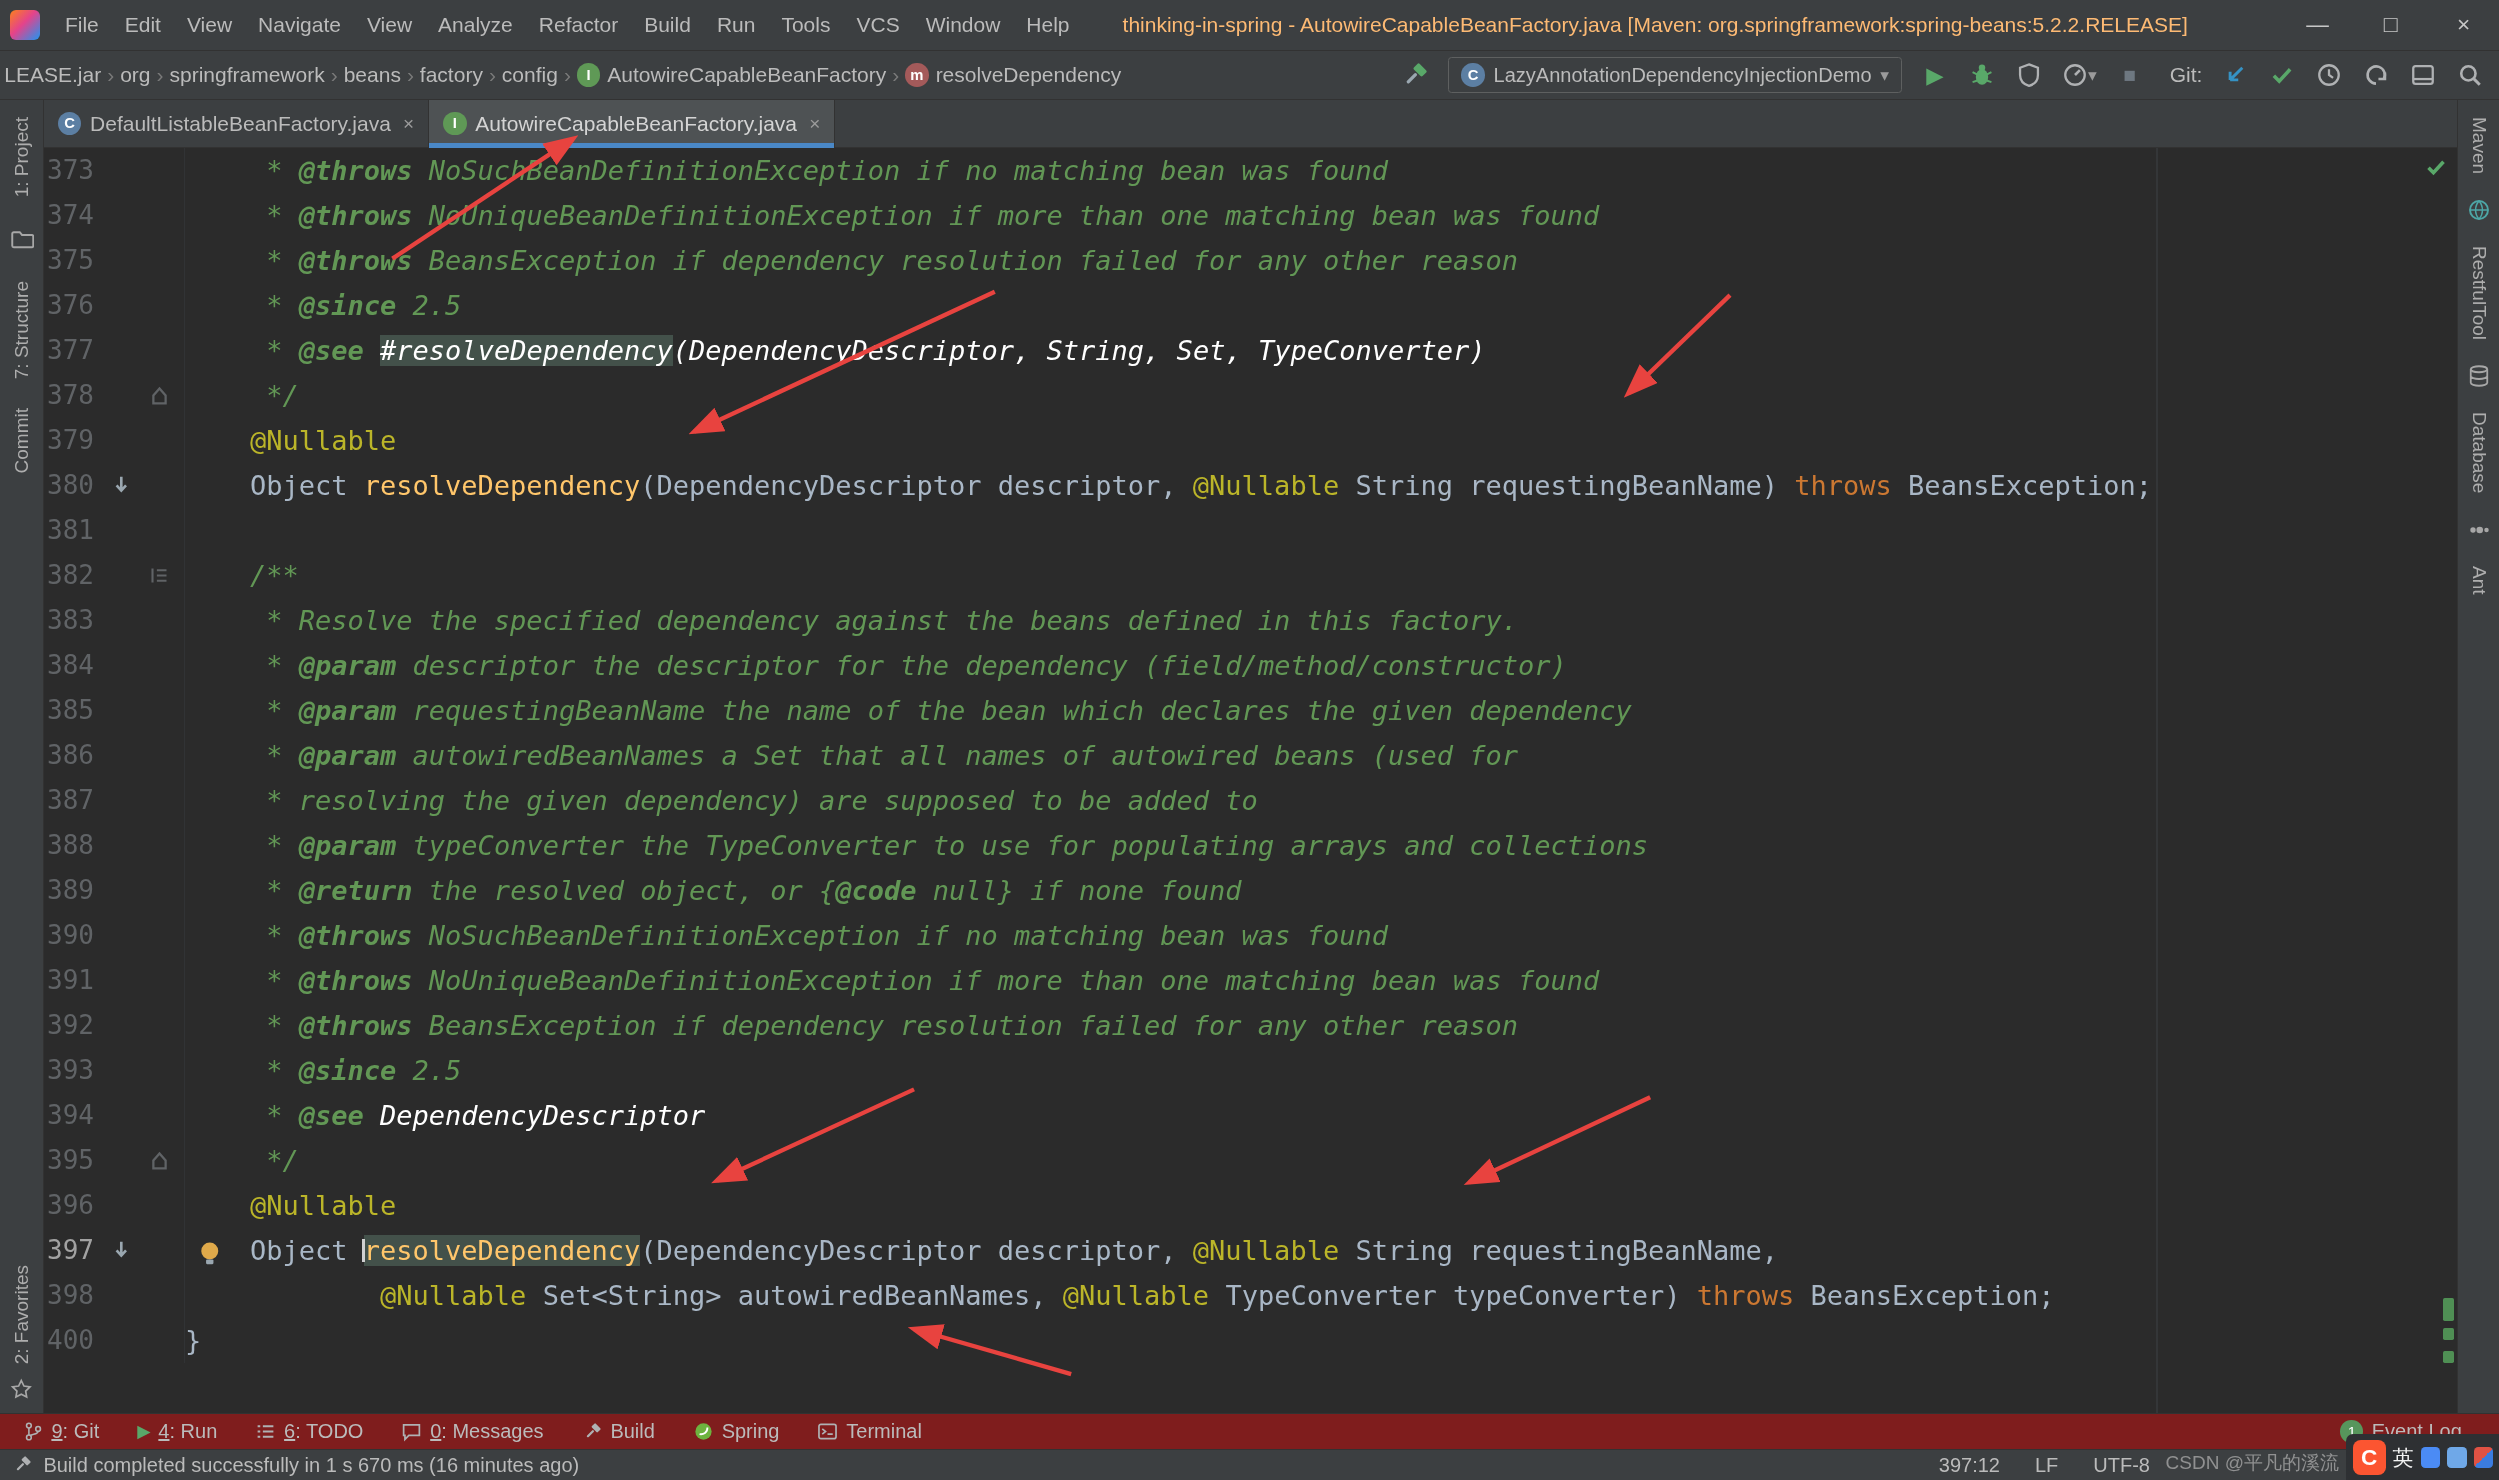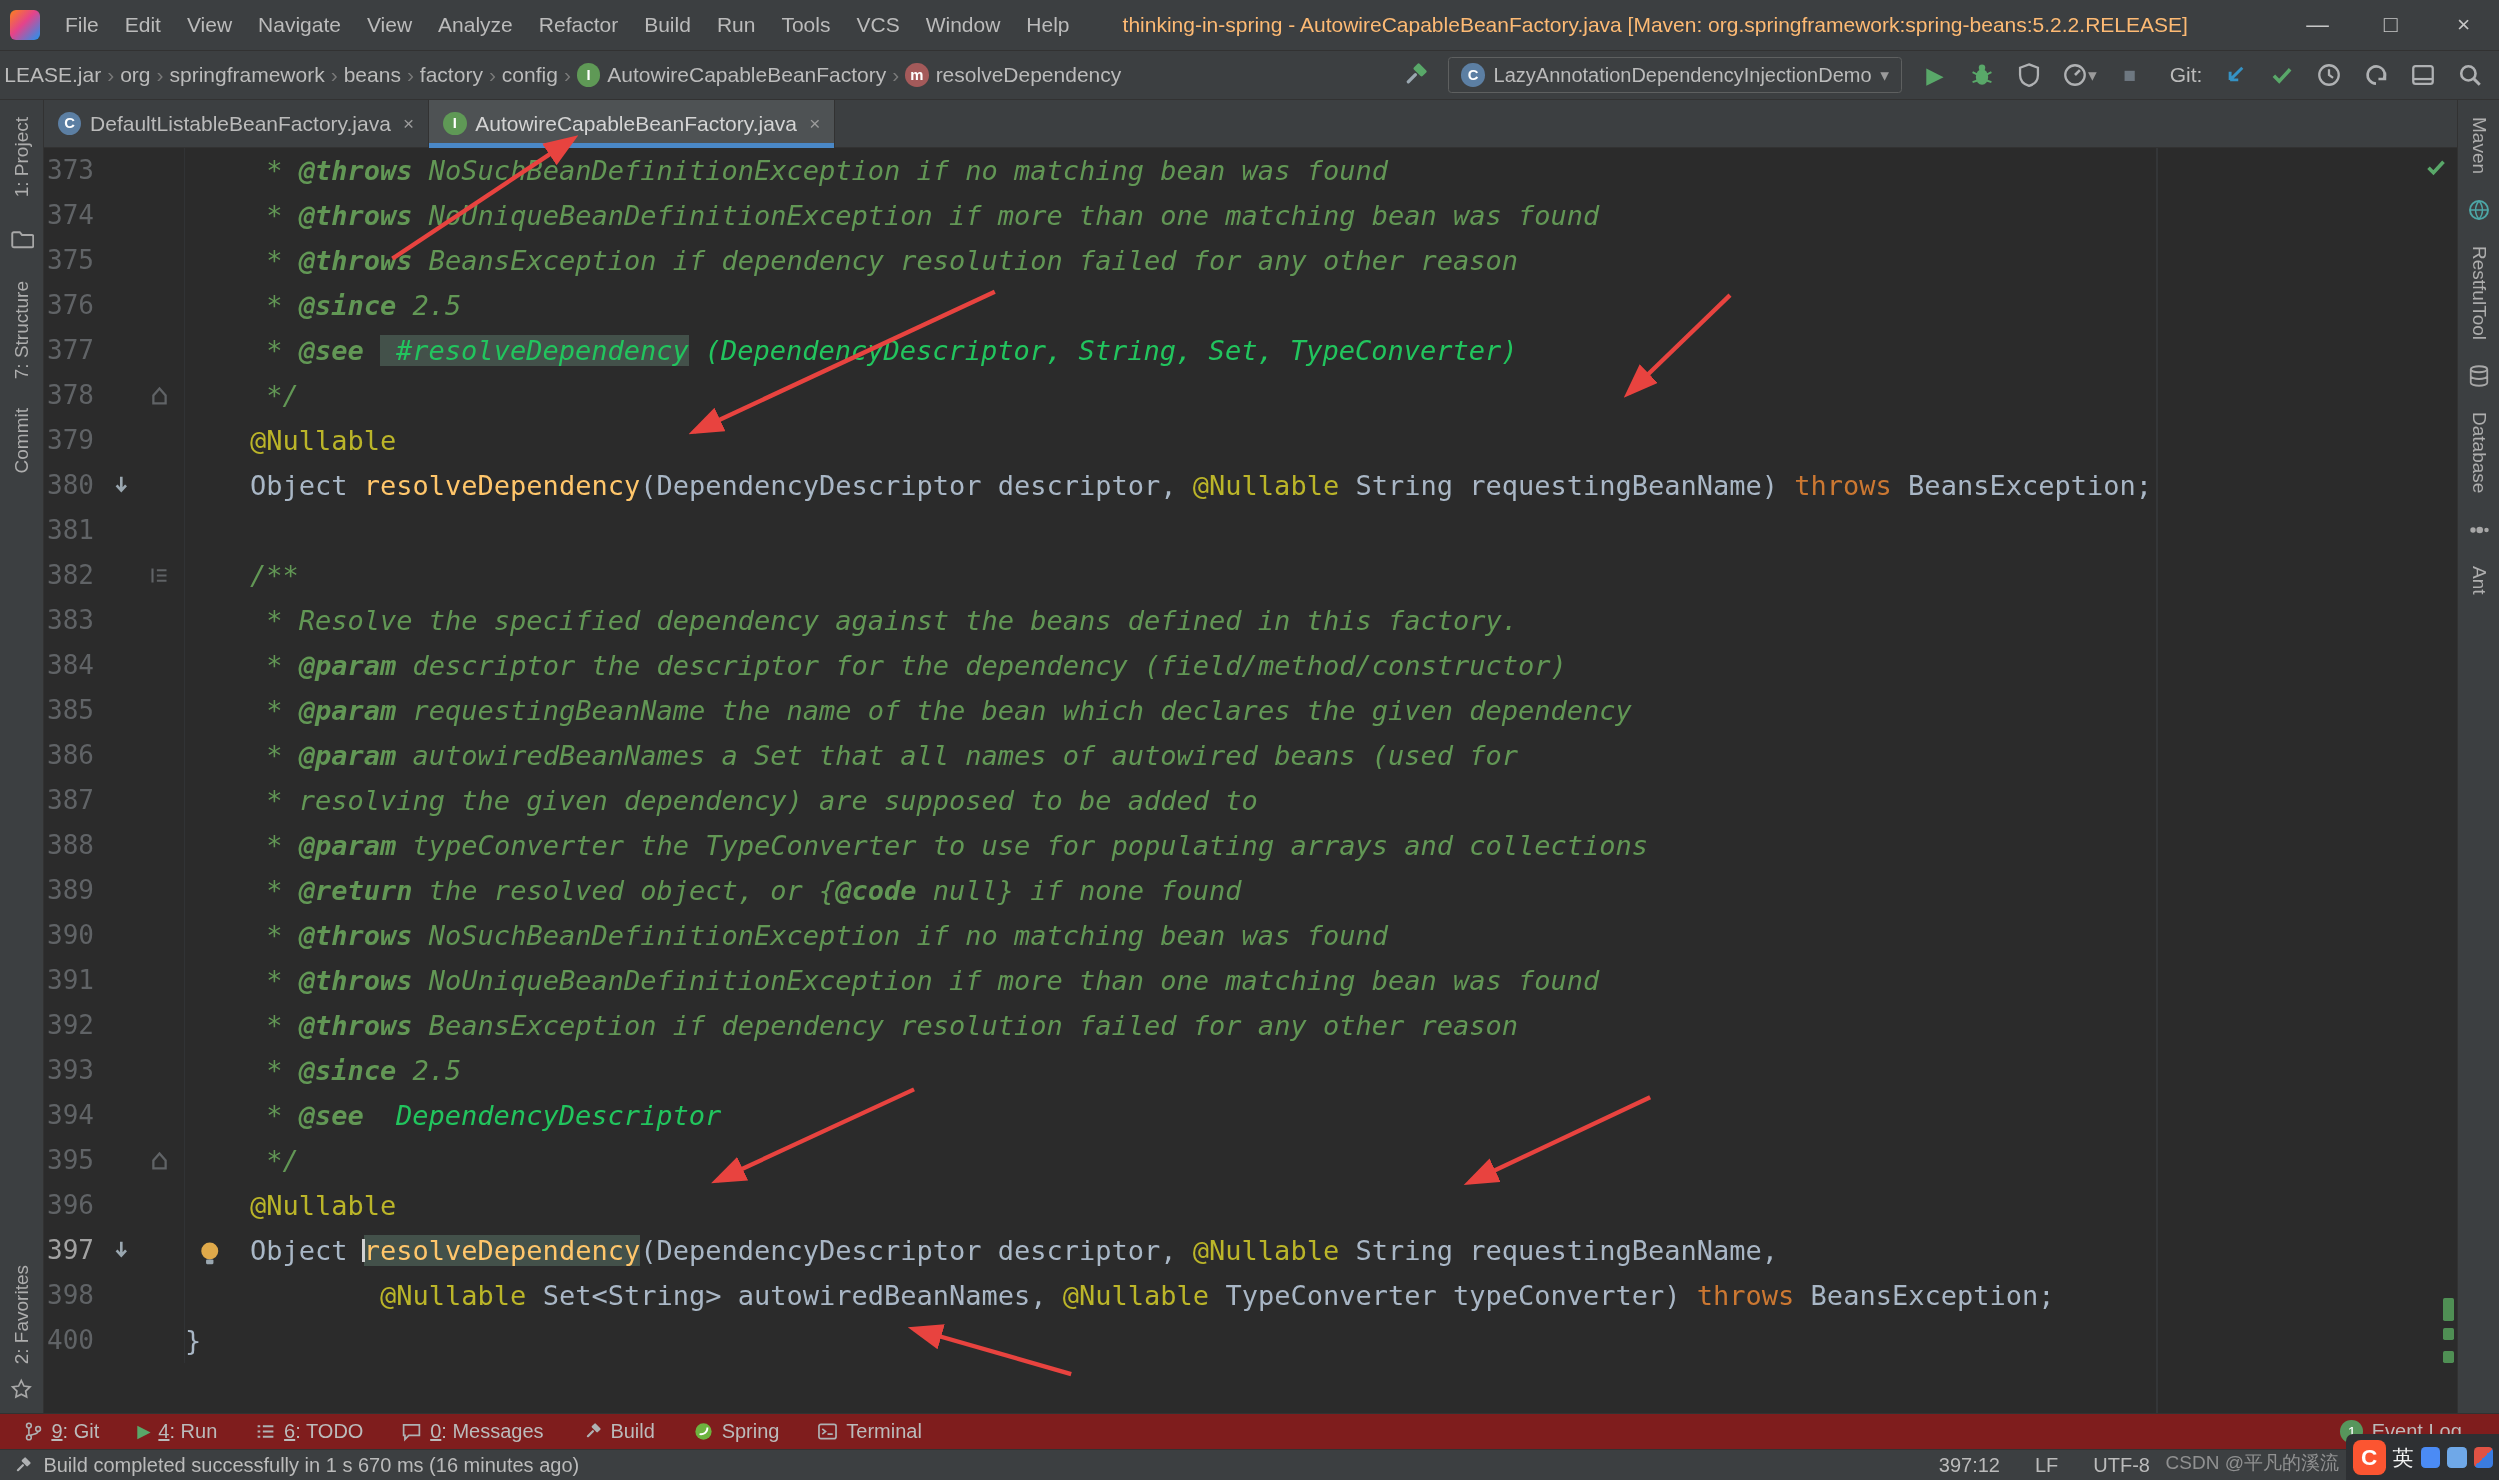--- a/index.html
+++ b/index.html
@@ -61,21 +61,21 @@
   .lnum { position:absolute; left:0; top:0; width:50px; height:45px; line-height:45px; text-align:right;
     font-family:"DejaVu Sans Mono",monospace; font-size:26px; color:#606366; }
   .lnum.cur { color:#a2a2a2; }
   .gm1,.gm2 { position:absolute; top:0; height:45px; display:flex; align-items:center; justify-content:center; }
   .gm1 { left:61px;  width:33px; }
   .gm2 { left:97px; width:36px; }
   .code-text { white-space:pre; font-family:"DejaVu Sans Mono",monospace; font-size:27px;
     line-height:45px; height:45px; color:#a9b7c6; position:relative; }
   .seg.doc    { color:#629755; font-style:italic; }
   .seg.tag    { color:#629755; font-style:italic; font-weight:bold; }
-  .seg.docref { color:#22c55e; font-style:italic;padding-left:16px; }
+  .seg.docref { color:#ffffff; font-style:italic; }
   .seg.ann    { color:#bbb529; }
   .seg.kw     { color:#cc7832; }
   .seg.method { color:#ffc66b; }
   .seg.txt    { color:#a9b7c6; }
   .seg.hl     { background:#43514a; }
   .seg.caret  { position:relative; }
   .seg.caret::before { content:""; position:absolute; left:-1.7px; top:4.3px; bottom:4.3px; width:2.6px; background:#d0d0d0; }
   .bulb { position:absolute; left:10.4px; top:7.8px; z-index:5; }
   .insp-check { position:absolute; top:7px; right:8.7px; }
   .scroll-mark { position:absolute; right:3.5px; width:10.4px; background:#4F8F54; border-radius:1.7px; }
@@ -88,21 +88,21 @@
     border-top:0.9px solid #323232; display:flex; align-items:center; font-size:20px; z-index:10; padding:0 22.6px;}
   .bb-item { display:flex; align-items:center; gap:7.8px; margin-right:38px; }
   .bb-item .u { text-decoration:underline; }
   .eventlog { margin-left:auto; display:flex; align-items:center; gap:8.7px; margin-right:15.6px; }
   .badge { width:22.6px; height:22.6px; border-radius:50%; background:#57965C; color:#fff; font-size:14.8px;
     display:flex; align-items:center; justify-content:center; }
 
   
   .statusbar { position:absolute; left:0; bottom:0; width:100%; height:32px; background:#3c3f41;
     border-top:0.9px solid #323232; display:flex; align-items:center; font-size:20px; z-index:10; padding:0 12px;}
-  .status-left { display:flex; align-items:center; gap:10.4px; }
+  .status-left { display:flex; align-items:flex-start; gap:10.4px; }
   .status-right { margin-left:auto; display:flex; align-items:center; gap:35px; padding-right:338px; }
 
   
   .wm-text { position:absolute; right:161px; bottom:5.2px; color:rgba(165,165,165,.8); font-size:19px; z-index:60; white-space:nowrap;}
   .ime-bar { position:absolute; right:0; bottom:0; height:47px; width:154px; background:#2e3033; border-radius:7px 0 0 0;
     display:flex; align-items:center; gap:7px; padding:0 7px; z-index:65; }
   .csdn-logo { width:35px; height:35px; border-radius:7.8px; background:#fc5531; color:#fff; font-weight:bold;
     font-size:22.6px; display:flex; align-items:center; justify-content:center; }
   .ime-mode { color:#f2f2f2; font-size:21px; }
   .ime-ico { width:21px; height:21px; border-radius:4.3px; }

